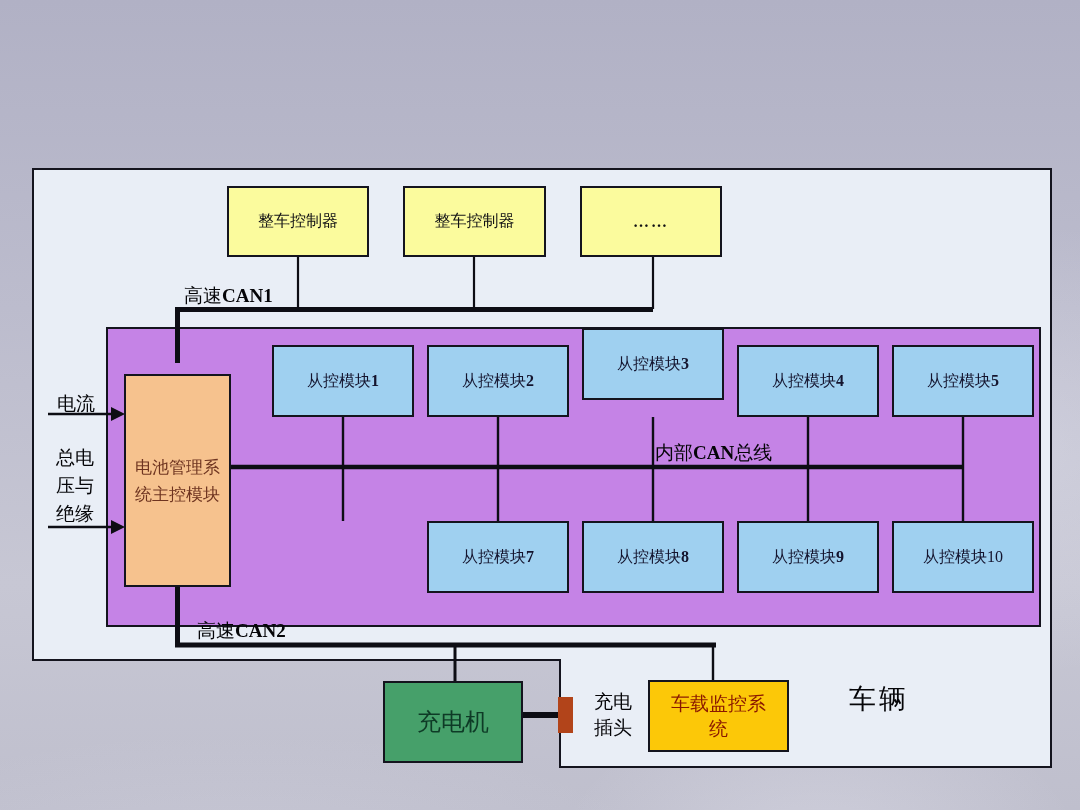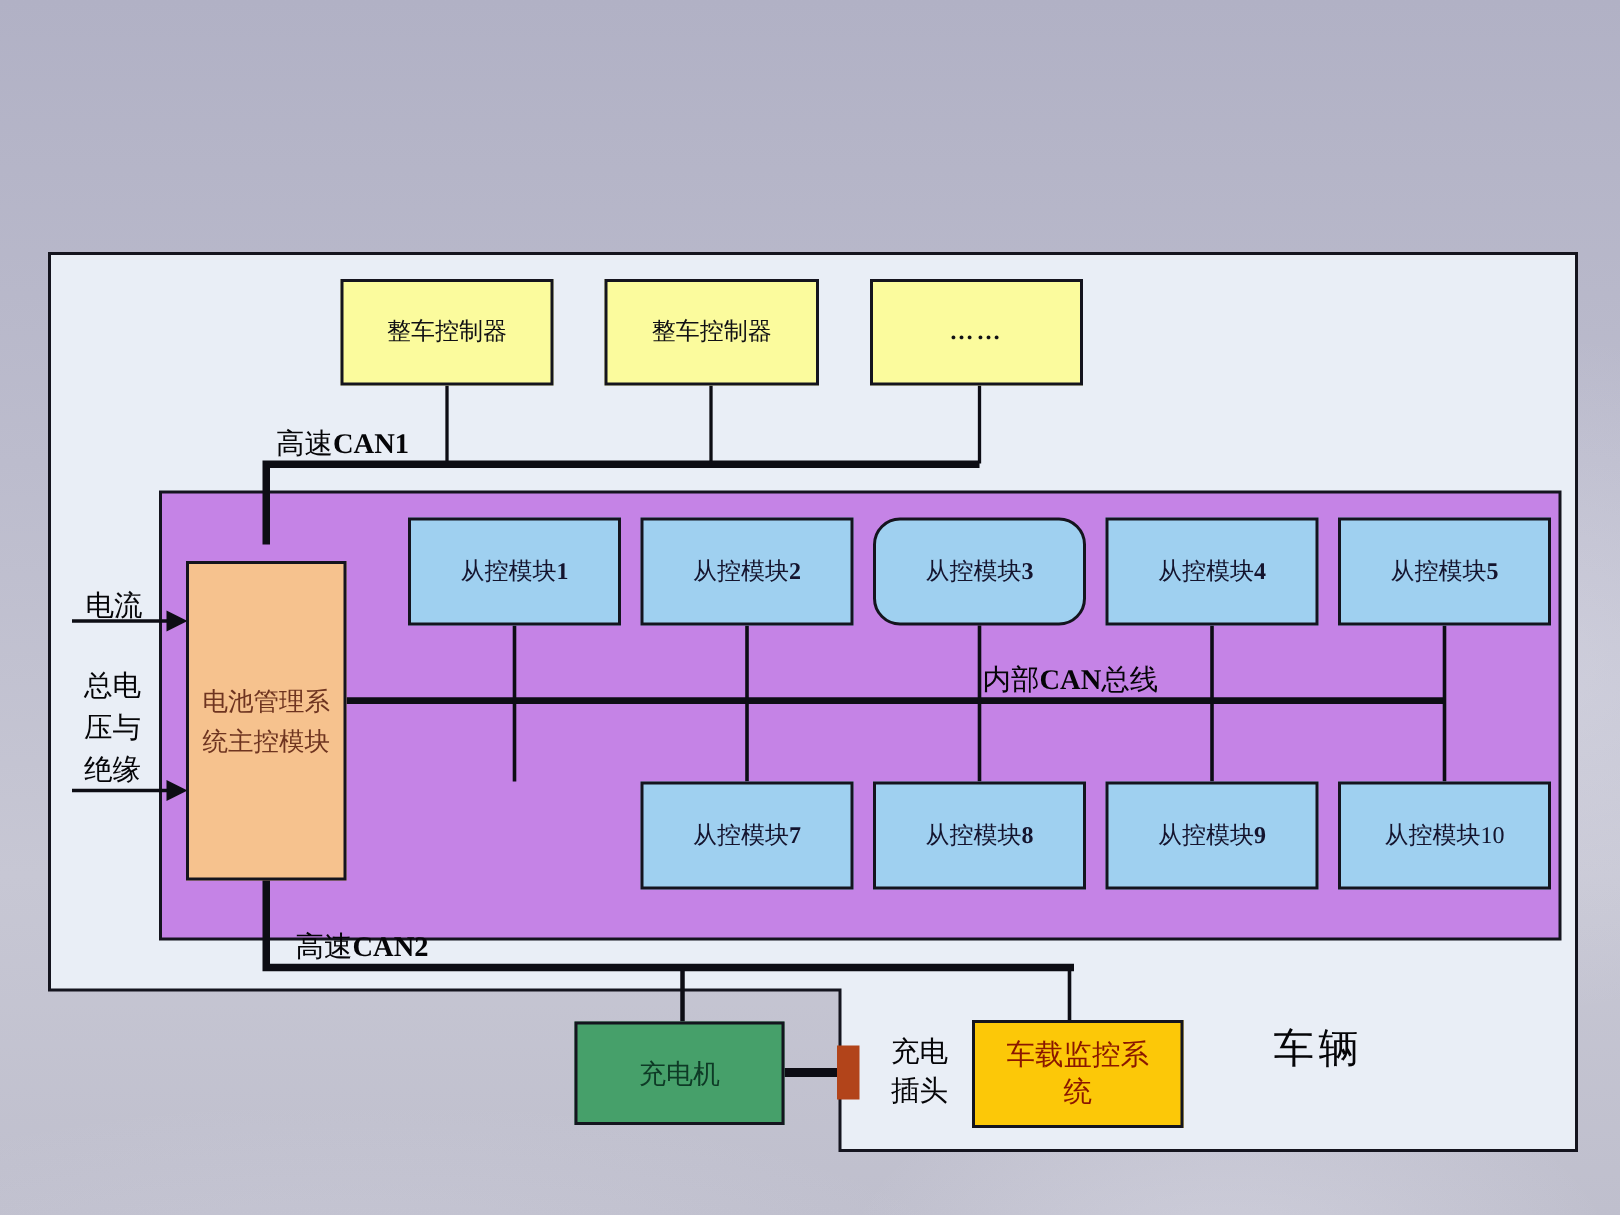--- a/index.html
+++ b/index.html
@@ -28,21 +28,21 @@
     position:absolute;box-sizing:border-box;border:2px solid #14141e;
     display:flex;align-items:center;justify-content:center;
     text-align:center;font-size:16px;color:#101014;
   }
   .controller{width:142px;height:71px;background:var(--controller);}
   .module{width:142px;height:72px;background:var(--module);color:#14142e;}
   .module b{font-weight:bold;}
   .module b.plain{font-weight:normal;}
   .master{width:107px;height:213px;background:var(--master);color:#6e3420;
           font-size:17px;line-height:27px;padding:0 9px;margin-top:12px;}
-  .charger{width:140px;height:69px;background:var(--charger);color:#0e3a26;font-size:18px;}
+  .charger{width:140px;height:82px;background:var(--charger);color:#0e3a26;font-size:24px;}
   .monitor{width:141px;height:72px;background:var(--monitor);color:#8a1700;
            font-size:19px;line-height:25px;padding:0 14px;}
   .lbl{position:absolute;font-size:19px;color:#050508;white-space:nowrap;}
   .lbl b{font-weight:bold;}
   .wrap{white-space:normal;}
   .voltage{width:48px;line-height:28px;text-align:left;}
   .pluglbl{width:52px;line-height:26px;text-align:center;}
   .vehicle{font-size:27px;letter-spacing:3px;}
   .ellipsis{font-weight:bold;letter-spacing:2px;}
 </style>
@@ -107,21 +107,21 @@
 
   <div class="lbl" style="left:57px;top:391px;">电流</div>
   <div class="lbl wrap voltage" style="left:56px;top:444px;">总电压与绝缘</div>
 
   <div class="box module" style="left:272px;top:345px;">
     <span><span>从控模块</span><b>1</b></span>
   </div>
   <div class="box module" style="left:427px;top:345px;">
     <span><span>从控模块</span><b>2</b></span>
   </div>
-  <div class="box module" style="left:582px;top:345px;border-radius:18px;">
+  <div class="box module" style="left:582px;top:328px;">
     <span><span>从控模块</span><b>3</b></span>
   </div>
   <div class="box module" style="left:737px;top:345px;">
     <span><span>从控模块</span><b>4</b></span>
   </div>
   <div class="box module" style="left:892px;top:345px;">
     <span><span>从控模块</span><b>5</b></span>
   </div>
 
   <div class="box module" style="left:427px;top:521px;">

